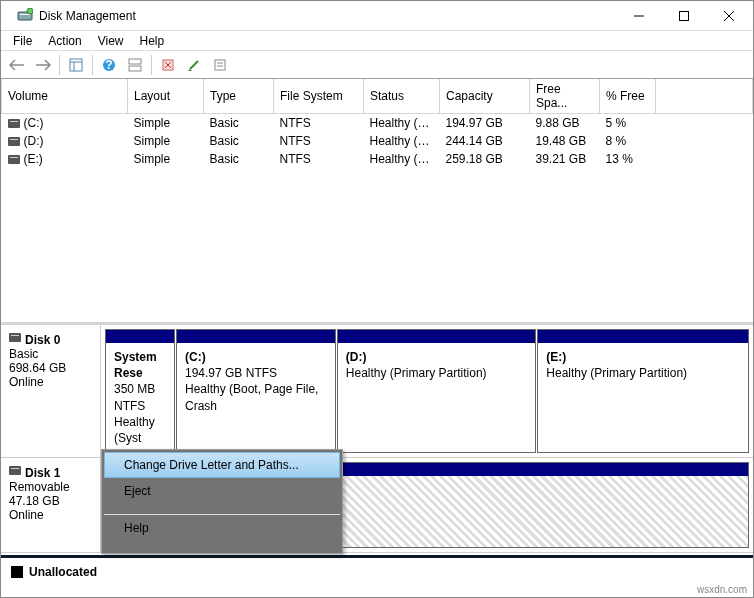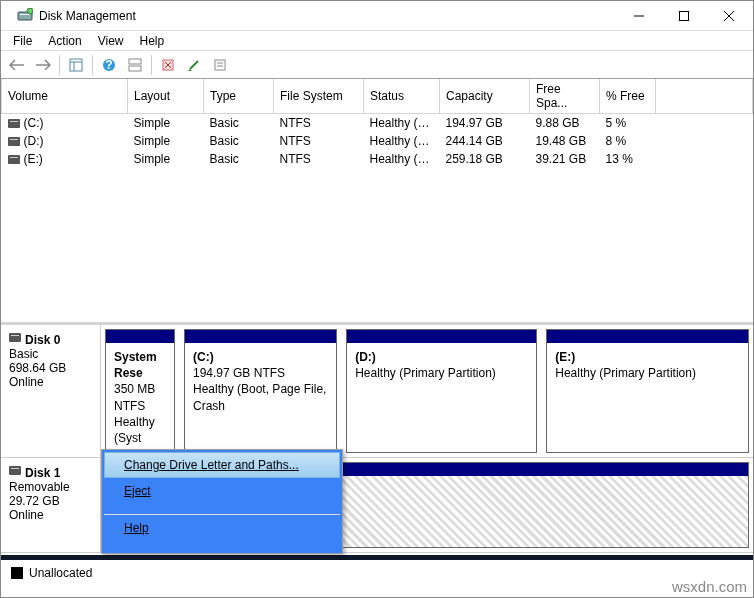--- a/index.html
+++ b/index.html
@@ -17,33 +17,33 @@
 table.volumes { width: 100%; border-collapse: collapse; table-layout: fixed; }
 table.volumes th { text-align: left; font-weight: 400; background: #fff; border: 1px solid #d4d4d4; border-top: none; padding: 3px 6px; height: 22px; }
 table.volumes td { padding: 2px 6px; white-space: nowrap; overflow: hidden; text-overflow: ellipsis; }
 table.volumes td.volcell { display: flex; align-items: center; gap: 4px; }
 .diskicon { width: 12px; height: 9px; background: #555; border-radius: 1px; position: relative; flex-shrink: 0; }
 .diskicon::before { content: ""; position: absolute; top: 2px; left: 2px; right: 2px; height: 1px; background: #ccc; }
 .graphical { height: 230px; overflow-y: scroll; position: relative; }
 .disk-row { display: flex; min-height: 95px; border-bottom: 1px solid #ccc; }
 .disk-header { width: 100px; padding: 8px; border-right: 1px solid #ccc; }
 .disk-header .dname { font-weight: 700; display: flex; align-items: flex-start; gap: 4px; }
-.disk-parts { flex: 1; display: flex; padding: 4px; gap: 9px; }
+.disk-parts { flex: 1; display: flex; padding: 4px; gap: 1px; }
 .part { border: 1px solid #666; display: flex; flex-direction: column; }
 .part.selected { background: repeating-linear-gradient(45deg, #fff, #fff 3px, #ddd 3px, #ddd 6px); }
 .part-top { height: 13px; background: #000080; flex-shrink: 0; }
 .part-body { padding: 6px 8px; font-size: 12px; line-height: 1.35; }
 .part-body .pn { font-weight: 700; }
-.legend { height: 30px; border-top: 5px solid #0f172a; display: flex; align-items: center; padding: 0 10px; gap: 6px; }
+.legend { height: 30px; border-top: 3px solid #0f172a; display: flex; align-items: center; padding: 0 10px; gap: 6px; font-weight: bold; }
 .legend-sq { width: 12px; height: 12px; background: #000; }
-.context-menu { position: absolute; left: 100px; top: 448px; width: 242px; background: #3b82f6; border: 1px solid #a0a0a0; box-shadow: 2px 2px 4px rgba(0,0,0,0.3); z-index: 100; padding: 2px; text-decoration: underline; }
+.context-menu { position: absolute; left: 100px; top: 448px; width: 242px; background: #737373; border: 1px solid #a0a0a0; box-shadow: 2px 2px 4px rgba(0,0,0,0.3); z-index: 100; padding: 2px; }
 .context-menu .item { padding: 6px 10px 16px 20px; border-bottom: 1px solid #ddd; }
 .context-menu .item:last-child { border-bottom: none; }
 .context-menu .item.hover { background: #aed6f1; background: linear-gradient(#c5e3f8, #9dcdf0); border: 1px solid #7ab5e0; padding: 5px 9px 5px 19px; }
-.watermark { position: absolute; bottom: 2px; right: 6px; font-size: 15px; color: #888; }
+.watermark { position: absolute; bottom: 2px; right: 6px; font-size: 10px; color: #888; }
 svg { display: block; }
 </style>
 </head>
 <body>
 
 <div class="titlebar">
   <span class="icon">
     <svg width="16" height="16">
         <rect x="1" y="4" width="14" height="8" rx="1" fill="#8aa" stroke="#356" stroke-width="1"></rect>
         <rect x="3" y="6" width="10" height="1" fill="#fff"></rect>
@@ -247,21 +247,21 @@
       </div>
     </div>
   </div>
   <div class="disk-row">
     <div class="disk-header">
       <div class="dname">
           <span class="diskicon"></span>
           <span>Disk 1</span>
         </div>
       <div>Removable</div>
-      <div>29.72 GB</div>
+      <div>47.18 GB</div>
       <div>Online</div>
     </div>
     <div class="disk-parts">
       <div class="part selected" style="flex:1">
         <div class="part-top"></div>
         <div class="part-body"></div>
       </div>
     </div>
   </div>
 </div>

